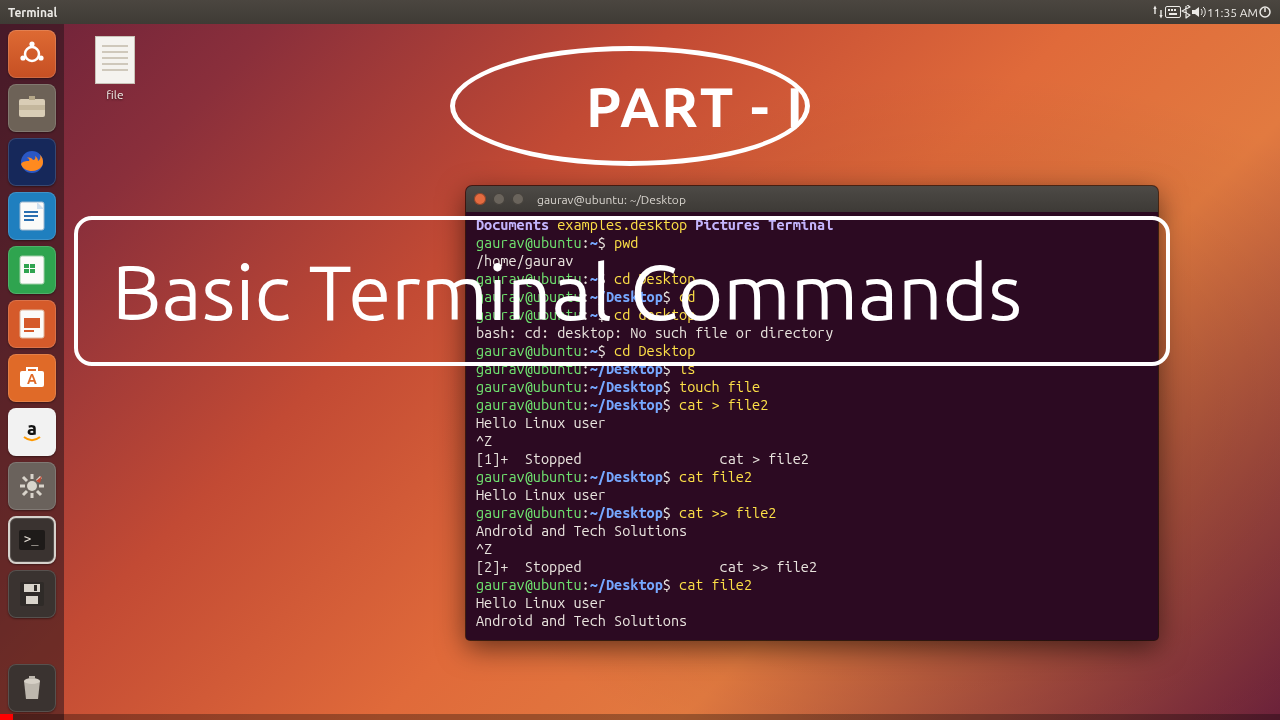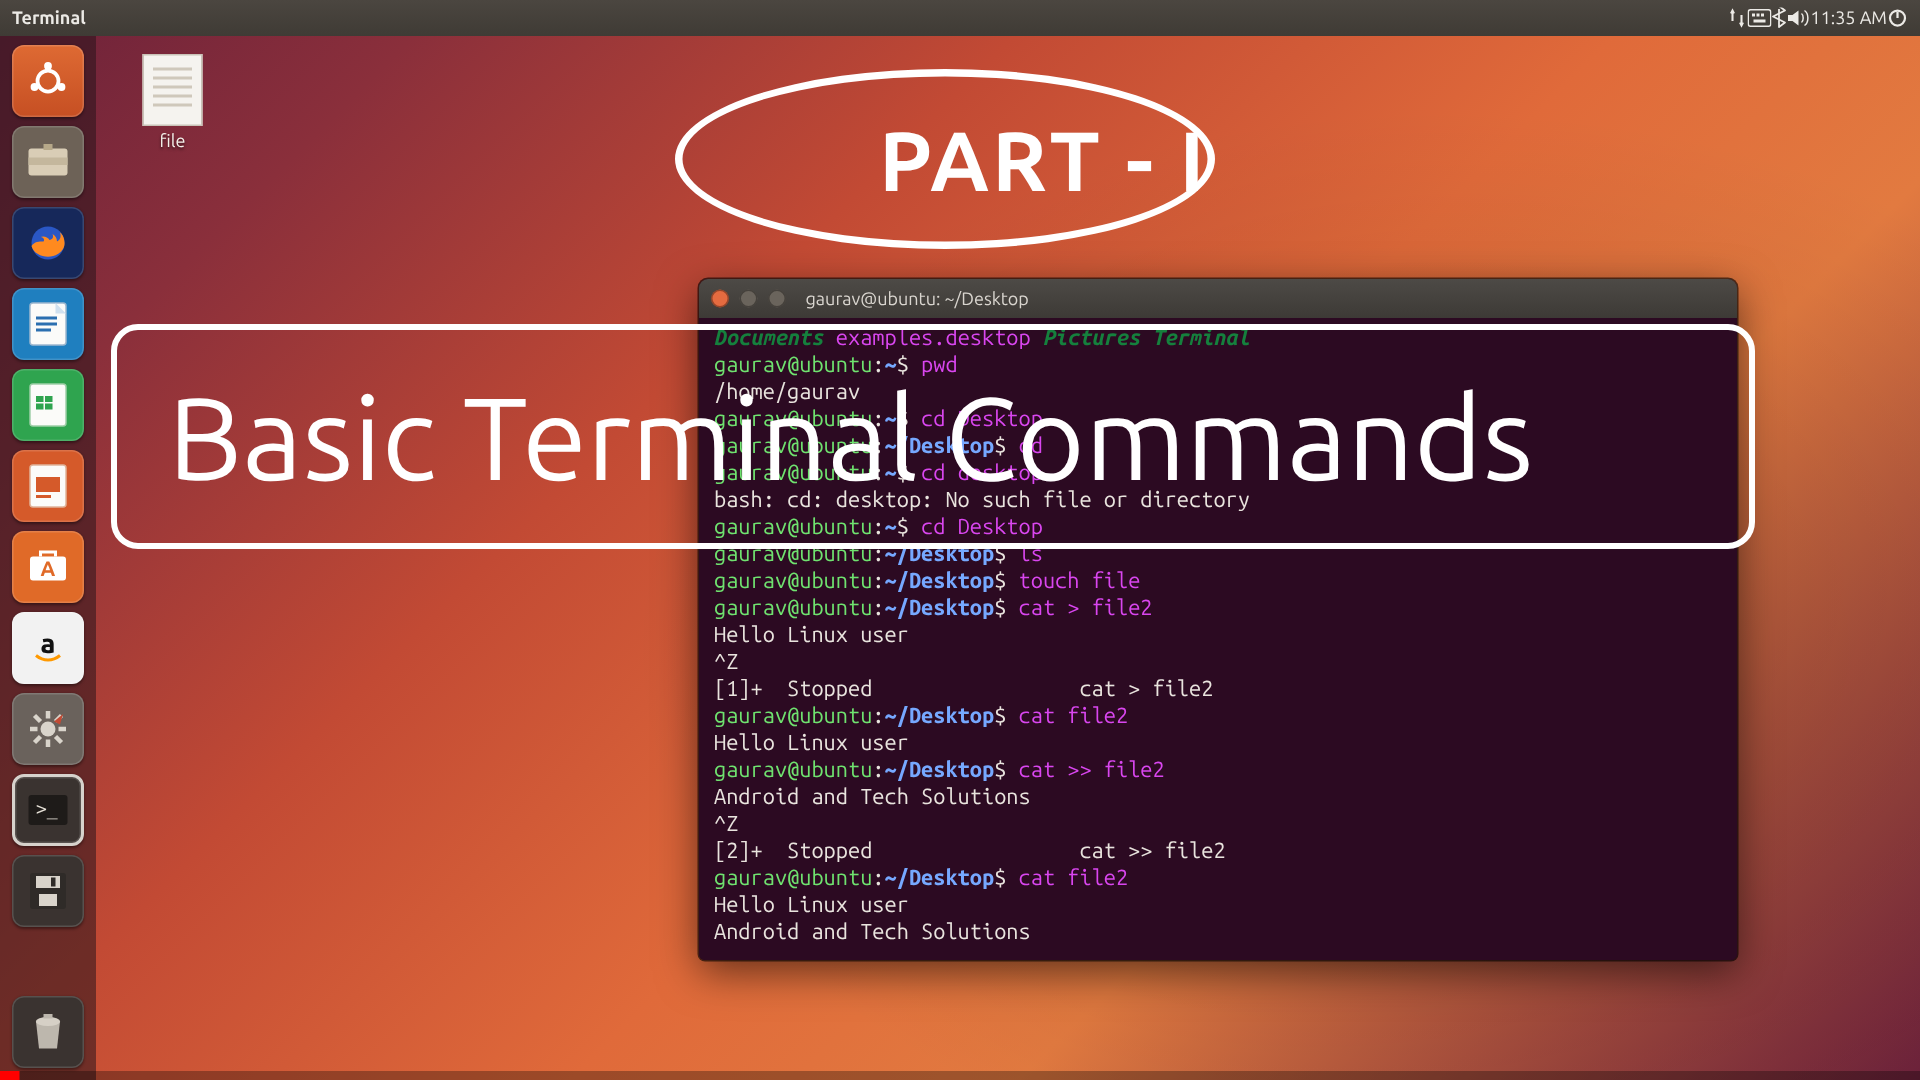--- a/index.html
+++ b/index.html
@@ -96,22 +96,22 @@
 .dot.min, .dot.max { background: #6a645c; }
 .term-body {
   padding: 4px 10px 10px;
   font-family: "Ubuntu Mono","DejaVu Sans Mono",monospace;
   font-size: 14.5px; line-height: 18px; color: #e9e4de;
   background: #2c0a22;
 }
 .pr-u { color: #6fe26f; font-weight: 400; }
 .pr-p { color: #76a8ff; font-weight: 700; }
 .pr-s { color: #e9e4de; }
-.dir { color: #15803d; font-weight: 700; font-style: italic; }
-.cmd { color: #d946ef; }
+.dir { color: #c4b5fd; font-weight: 700; }
+.cmd { color: #fde047; }
 #term-lines > div { white-space: pre; }
 .cursor { display:inline-block; width:8px; height:14px; background:#e9e4de; vertical-align:-2px; }
 
 
 .yt-bar { position:absolute; left:0; right:0; bottom:0; height:6px; background: rgba(0,0,0,.3); }
 .yt-bar .prog { height:100%; width:1%; background:#ff0000; }
 </style>
 </head>
 <body>
 

